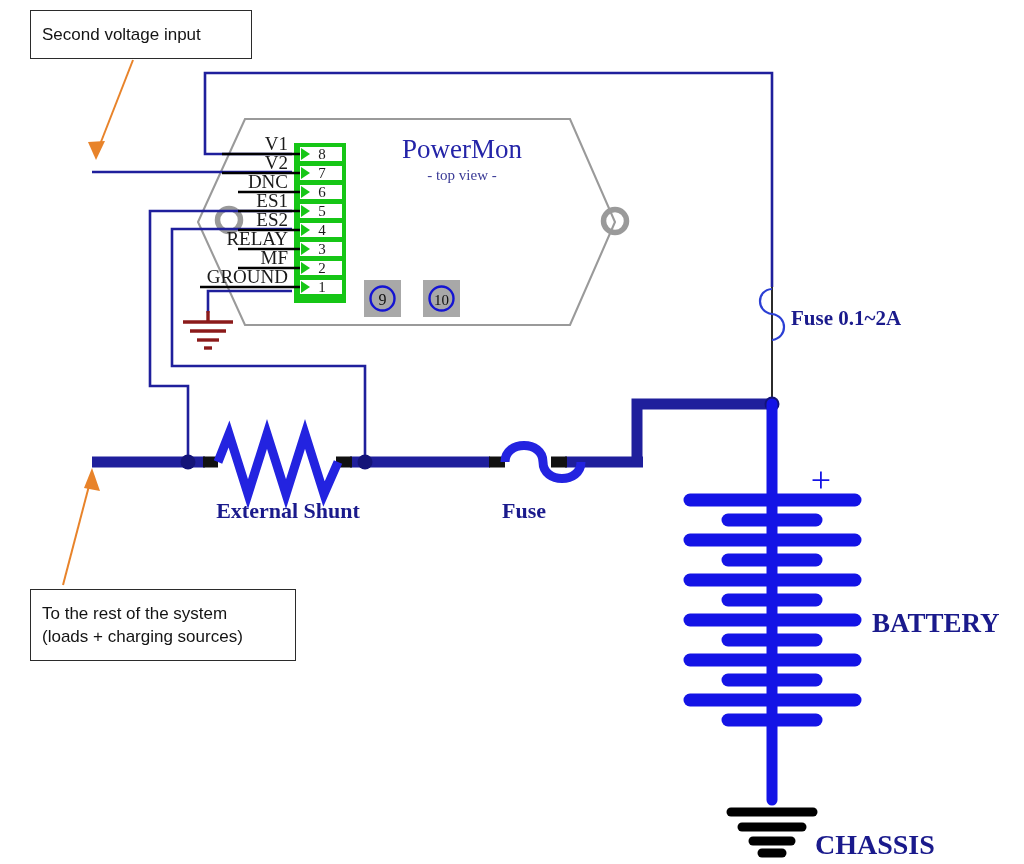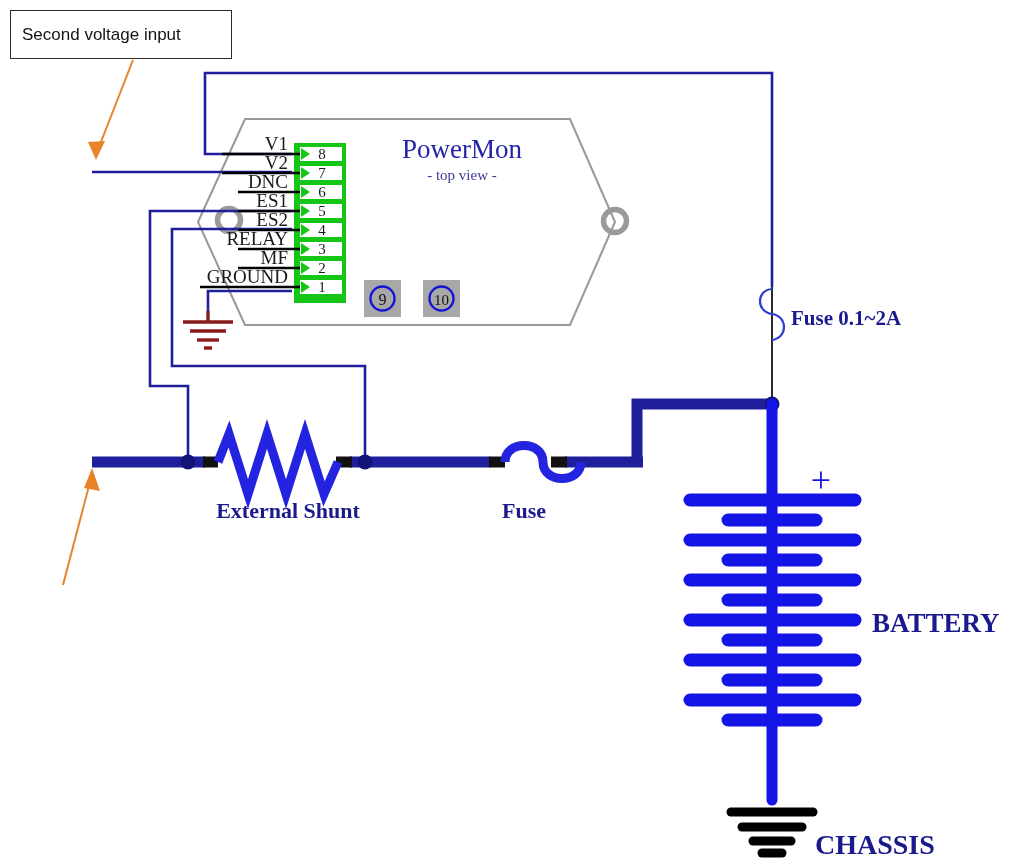--- a/index.html
+++ b/index.html
@@ -27,20 +27,21 @@
   .callout-box {
     position: absolute;
     border: 1.5px solid #2b2b2b;
     background: #ffffff;
     box-sizing: border-box;
     font-family: "Liberation Sans", sans-serif;
     font-size: 17px;
     color: #141414;
     line-height: 1.38;
     padding: 6px 11px;
+    margin-left: 20px;
   }
   #callout-second-voltage {
     left: 10px;
     top: 10px;
     width: 222px;
     height: 49px;
     display: flex;
     align-items: center;
   }
   #callout-rest-of-system {
@@ -241,14 +242,18 @@
     <text class="svg-text" x="791" y="325" text-anchor="start" font-size="21" font-weight="bold" fill="#1a1a8c">Fuse 0.1~2A</text>
     <text class="svg-text" x="872" y="632" text-anchor="start" font-size="27" font-weight="bold" fill="#1a1a8c">BATTERY</text>
     <text class="svg-text" x="815" y="854" text-anchor="start" font-size="28" font-weight="bold" fill="#1a1a8c">CHASSIS</text>
 
   </svg>
 
   <div class="callout-box" id="callout-second-voltage">
     <span>Second voltage input</span>
   </div>
 
+  <div class="callout-box" id="callout-rest-of-system">
+    <span>To the rest of the system</span>
+    <span>(loads + charging sources)</span>
+  </div>
 
 </div>
 
 </body></html>

